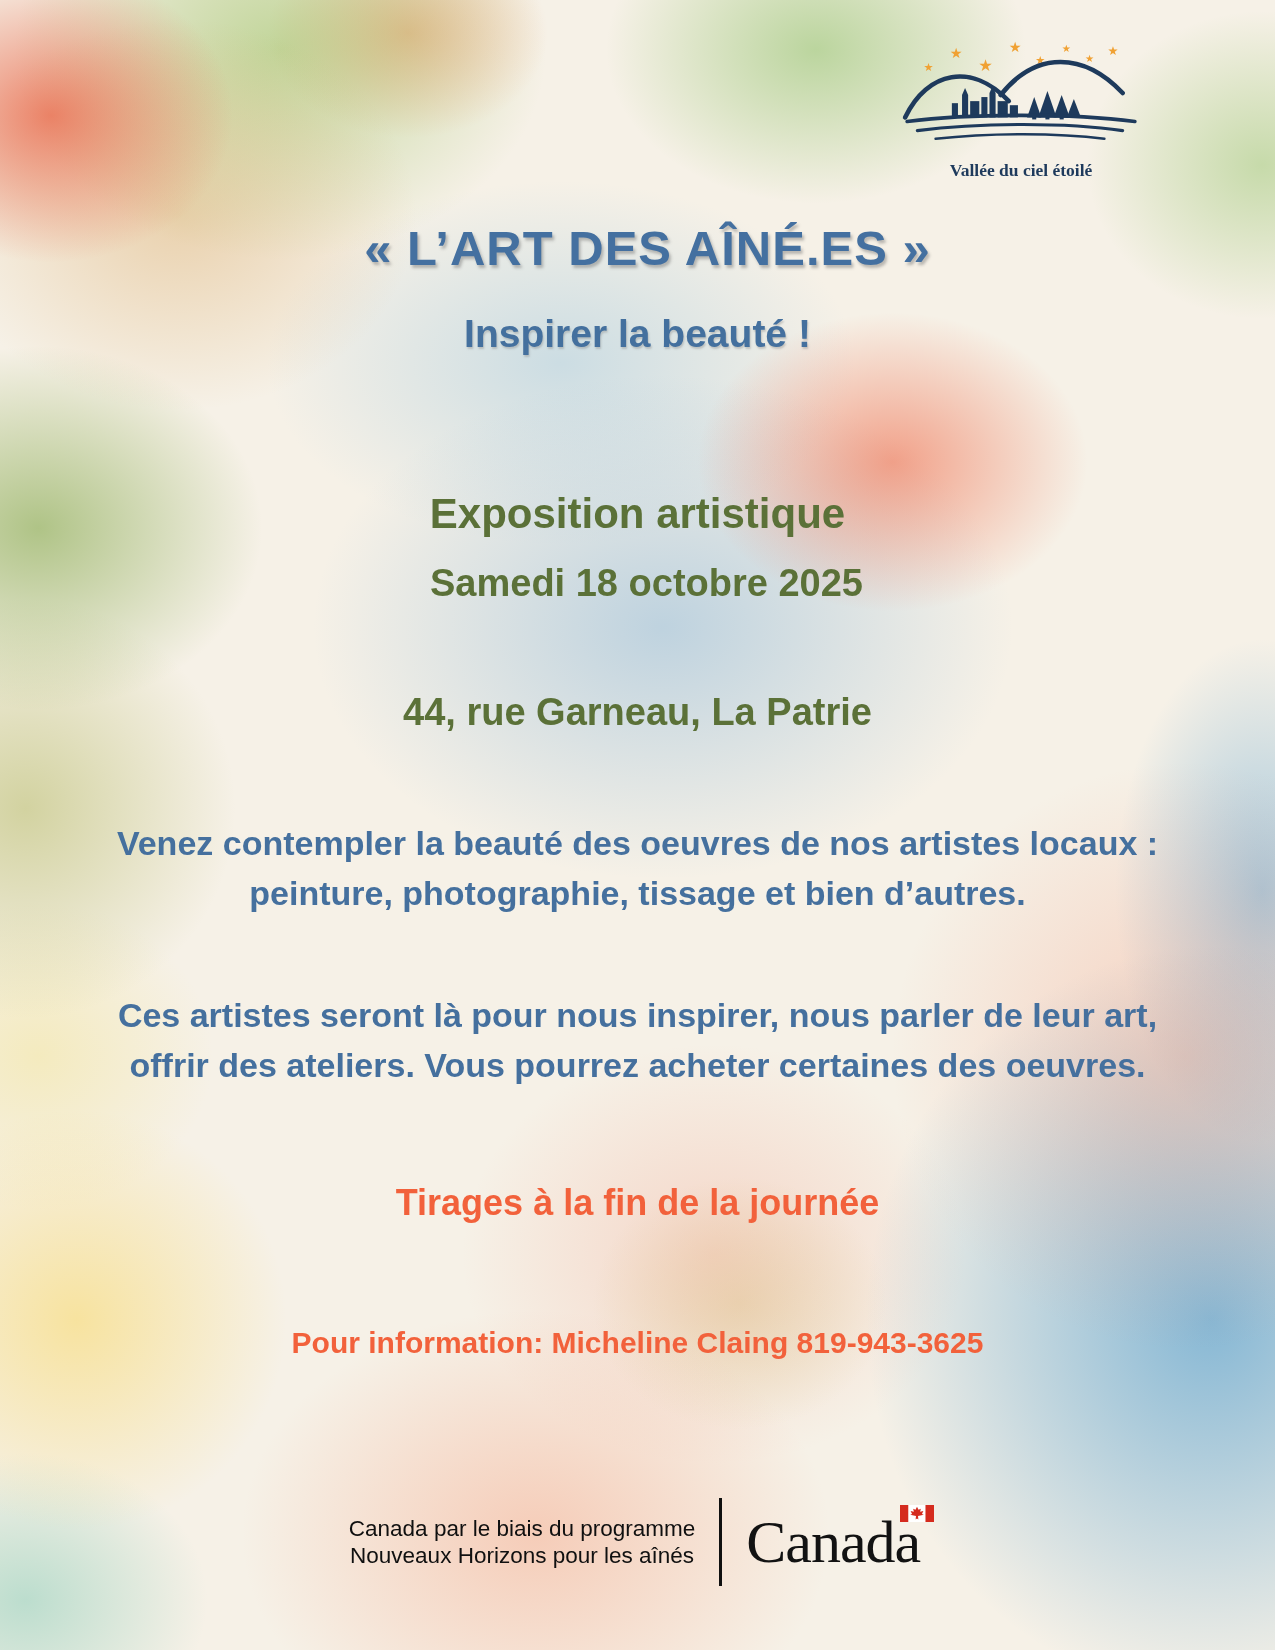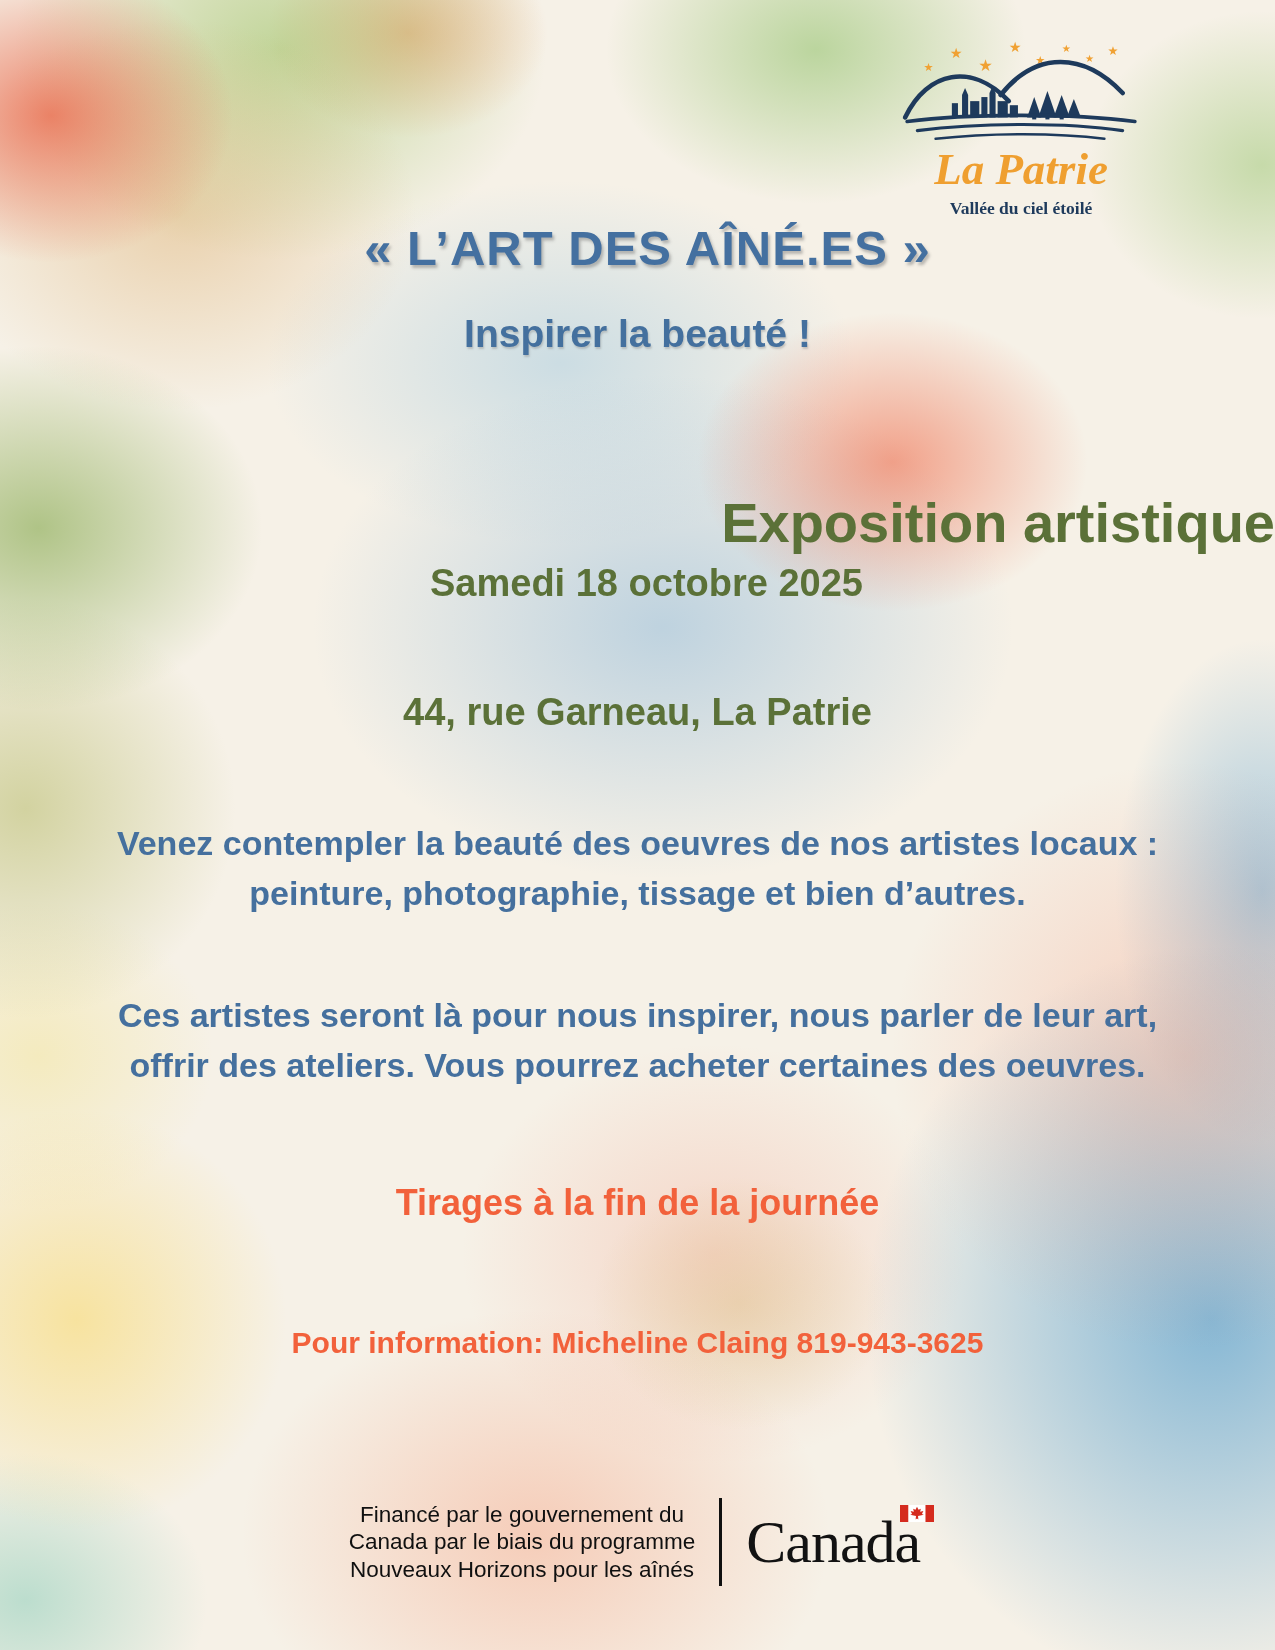--- a/index.html
+++ b/index.html
@@ -53,21 +53,21 @@
 
   
   .title {
     top: 220px; font-size: 49px; font-weight: bold; letter-spacing: 1px;
     color: #4470A0; text-shadow: 2px 3px 3px rgba(110,110,110,0.45); margin-left: 20px;
   }
   .subtitle {
     top: 312px; font-size: 39px; font-weight: bold;
     color: #44709E; text-shadow: 1px 2px 2px rgba(120,120,120,0.35);
   }
-  .event-heading { top: 490px; font-size: 56px; font-weight: bold; color: #5B7138; text-align: right; }
+  .event-heading { top: 490px; font-size: 42px; font-weight: bold; color: #5B7138; }
   .event-line1   { top: 562px; font-size: 38px; font-weight: bold; color: #5B7138; padding-left: 18px; }
   .event-line2   { top: 627px; font-size: 38px; font-weight: bold; color: #5B7138; }
   .event-line3   { top: 691px; font-size: 38px; font-weight: bold; color: #5B7138; }
 
   
   .para {
     left: 85px; right: 85px;
     font-size: 34px; font-weight: bold; line-height: 50px;
     color: #45709E;
   }
@@ -128,40 +128,38 @@
         <polygon points="165,80 172,62 179,80"></polygon>
         <rect x="131" y="78" width="4" height="4"></rect>
         <rect x="144" y="78" width="4" height="4"></rect>
         <rect x="158" y="78" width="4" height="4"></rect>
       </g>
 
       <path d="M8,84 C70,76 172,76 232,84" stroke="#1E3A5C" stroke-width="3.5" fill="none" stroke-linecap="round"></path>
       <path d="M18,93 C80,85 166,85 220,93" stroke="#1E3A5C" stroke-width="3" fill="none" stroke-linecap="round"></path>
       <path d="M36,101 C90,95 156,95 202,101" stroke="#1E3A5C" stroke-width="2.5" fill="none" stroke-linecap="round"></path>
     </svg>
-    <div class="logo-name">La Patrie</div>
     <div class="logo-tagline">Vallée du ciel étoilé</div>
   </div>
 
   <div class="block title">« L’ART DES AÎNÉ.ES »</div>
   <div class="block subtitle">Inspirer la beauté !</div>
 
   <div class="block event-heading">Exposition artistique</div>
   <div class="block event-line1">Samedi 18 octobre 2025</div>
   <div class="block event-line3">44, rue Garneau, La Patrie</div>
 
   <div class="block para para1">Venez contempler la beauté des oeuvres de nos artistes locaux : peinture, photographie, tissage et bien d’autres.</div>
   <div class="block para para2">Ces artistes seront là pour nous inspirer, nous parler de leur art, offrir des ateliers.  Vous pourrez acheter certaines des oeuvres.</div>
 
   <div class="block highlight">Tirages à la fin de la journée</div>
   <div class="block contact">Pour information: Micheline Claing 819-943-3625</div>
 
   <div class="footer">
     <div class="funding">
-      <div>Financé par le gouvernement du</div>
       <div>Canada par le biais du programme</div>
       <div>Nouveaux Horizons pour les aînés</div>
     </div>
     <div class="divider"></div>
     <div class="wordmark">
       <span>Canada</span>
       <svg class="flag" viewBox="0 0 40 20">
         <rect x="0" y="0" width="10" height="20" fill="#D52B1E"></rect>
         <rect x="10" y="0" width="20" height="20" fill="#FFFFFF"></rect>
         <rect x="30" y="0" width="10" height="20" fill="#D52B1E"></rect>

